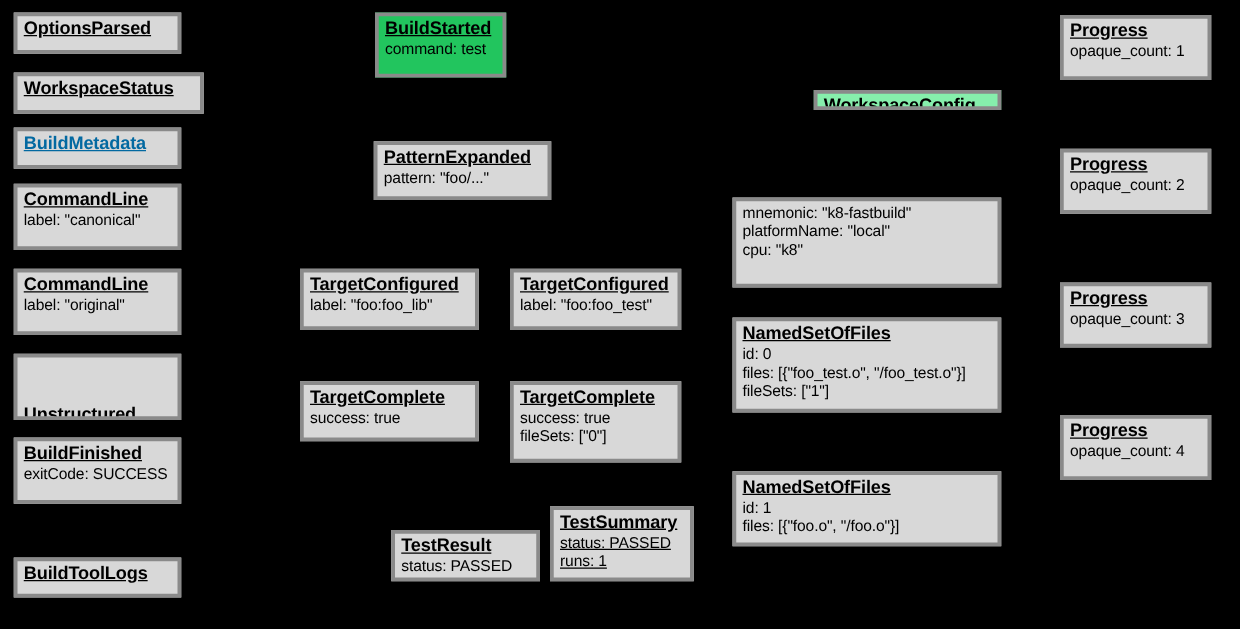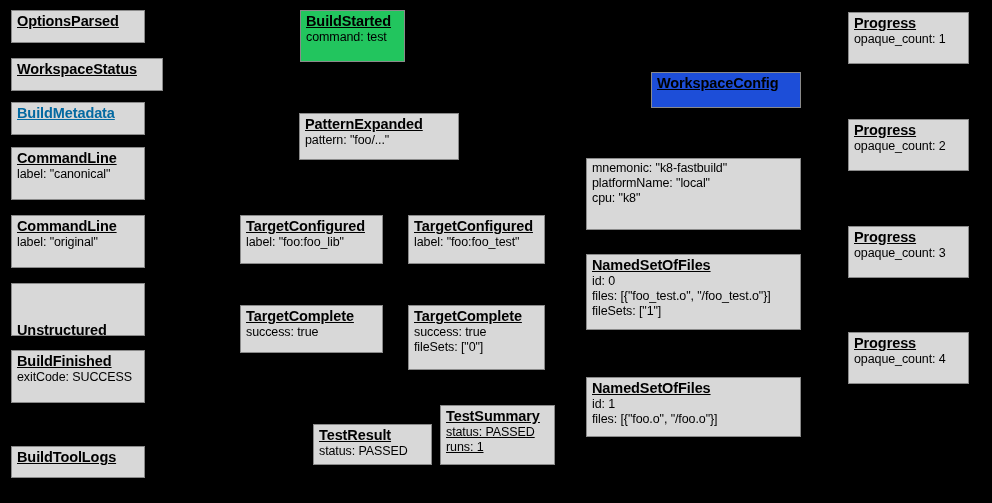--- a/index.html
+++ b/index.html
@@ -20,21 +20,21 @@
     position: absolute;
     left: 0;
     top: 0;
     width: 992px;
     height: 503px;
     background: #000000;
   }
   .node {
     position: absolute;
     background: #d8d8d8;
-    border: 1px solid #a16207;
+    border: 3px solid #a16207;
     box-sizing: border-box;
     padding: 2px 5px 4px 5px;
     color: #000000;
     overflow: hidden;
   }
   .node-title {
     font-size: 14.5px;
     font-weight: bold;
     text-decoration: underline;
     line-height: 17px;
@@ -95,21 +95,21 @@
     </div>
     <div class="node" style="left: 11px; top: 446px; width: 134px; height: 32px; background: rgb(216, 216, 216); border-color: rgb(138, 138, 138); color: rgb(0, 0, 0);">
       <span class="node-title">BuildToolLogs</span>
     </div>
     <div class="node" style="left: 300px; top: 10px; width: 105px; height: 52px; background: #22c55e; border-color: rgb(138, 138, 138); color: rgb(0, 0, 0);">
       <span class="node-title">BuildStarted</span>
       <span class="node-fields">
         <span class="node-field">command: test</span>
       </span>
     </div>
-    <div class="node" style="left: 299px; top: 113px; width: 160px; height: 47px; background: rgb(216, 216, 216); border-color: rgb(138, 138, 138); color: rgb(0, 0, 0);">
+    <div class="node" style="left: 299px; top: 113px; width: 142px; height: 47px; background: rgb(216, 216, 216); border-color: rgb(138, 138, 138); color: rgb(0, 0, 0);">
       <span class="node-title">PatternExpanded</span>
       <span class="node-fields">
         <span class="node-field">pattern: "foo/..."</span>
       </span>
     </div>
     <div class="node" style="left: 240px; top: 215px; width: 143px; height: 49px; background: rgb(216, 216, 216); border-color: rgb(138, 138, 138); color: rgb(0, 0, 0);">
       <span class="node-title">TargetConfigured</span>
       <span class="node-fields">
         <span class="node-field">label: "foo:foo_lib"</span>
       </span>
@@ -139,21 +139,21 @@
         <span class="node-field">status: PASSED</span>
       </span>
     </div>
     <div class="node" style="left: 440px; top: 405px; width: 115px; height: 60px; background: rgb(216, 216, 216); border-color: rgb(138, 138, 138); color: rgb(0, 0, 0); text-decoration: underline;">
       <span class="node-title">TestSummary</span>
       <span class="node-fields">
         <span class="node-field">status: PASSED</span>
         <span class="node-field">runs: 1</span>
       </span>
     </div>
-    <div class="node" style="left: 651px; top: 72px; width: 150px; height: 36px; background: #1d4ed8; border-color: rgb(138, 138, 138); color: rgb(0, 0, 0);">
+    <div class="node" style="left: 651px; top: 72px; width: 150px; height: 16px; background: #86efac; border-color: rgb(138, 138, 138); color: rgb(0, 0, 0);">
       <span class="node-title">WorkspaceConfig</span>
     </div>
     <div class="node" style="left: 586px; top: 158px; width: 215px; height: 72px; background: rgb(216, 216, 216); border-color: rgb(138, 138, 138); color: rgb(0, 0, 0);">
       <span class="node-fields">
         <span class="node-field">mnemonic: "k8-fastbuild"</span>
         <span class="node-field">platformName: "local"</span>
         <span class="node-field">cpu: "k8"</span>
       </span>
     </div>
     <div class="node" style="left: 586px; top: 254px; width: 215px; height: 76px; background: rgb(216, 216, 216); border-color: rgb(138, 138, 138); color: rgb(0, 0, 0);">

